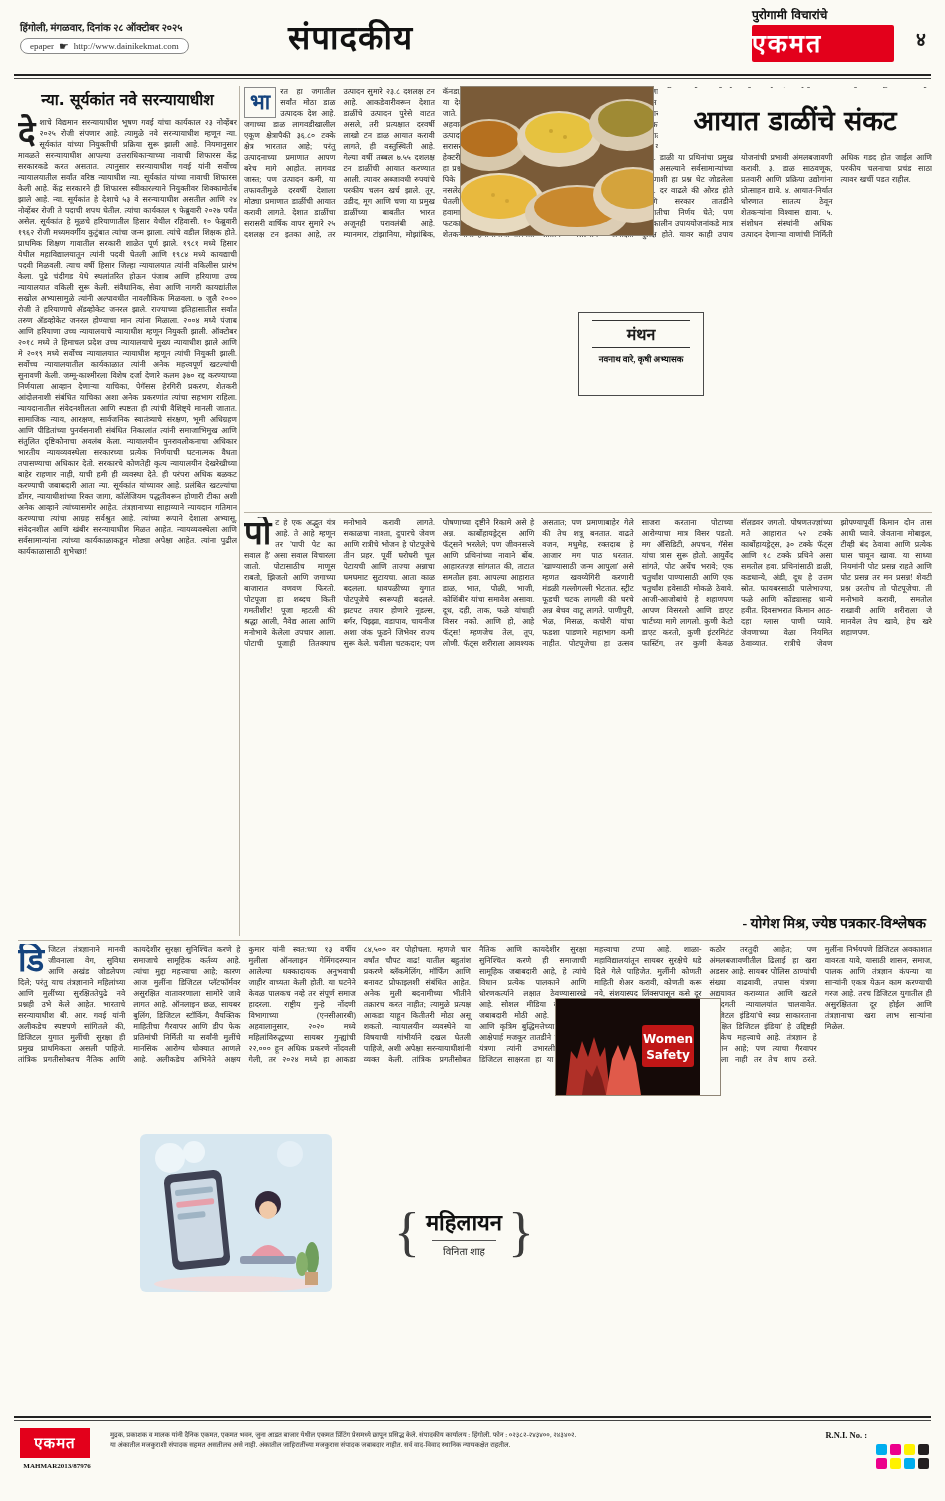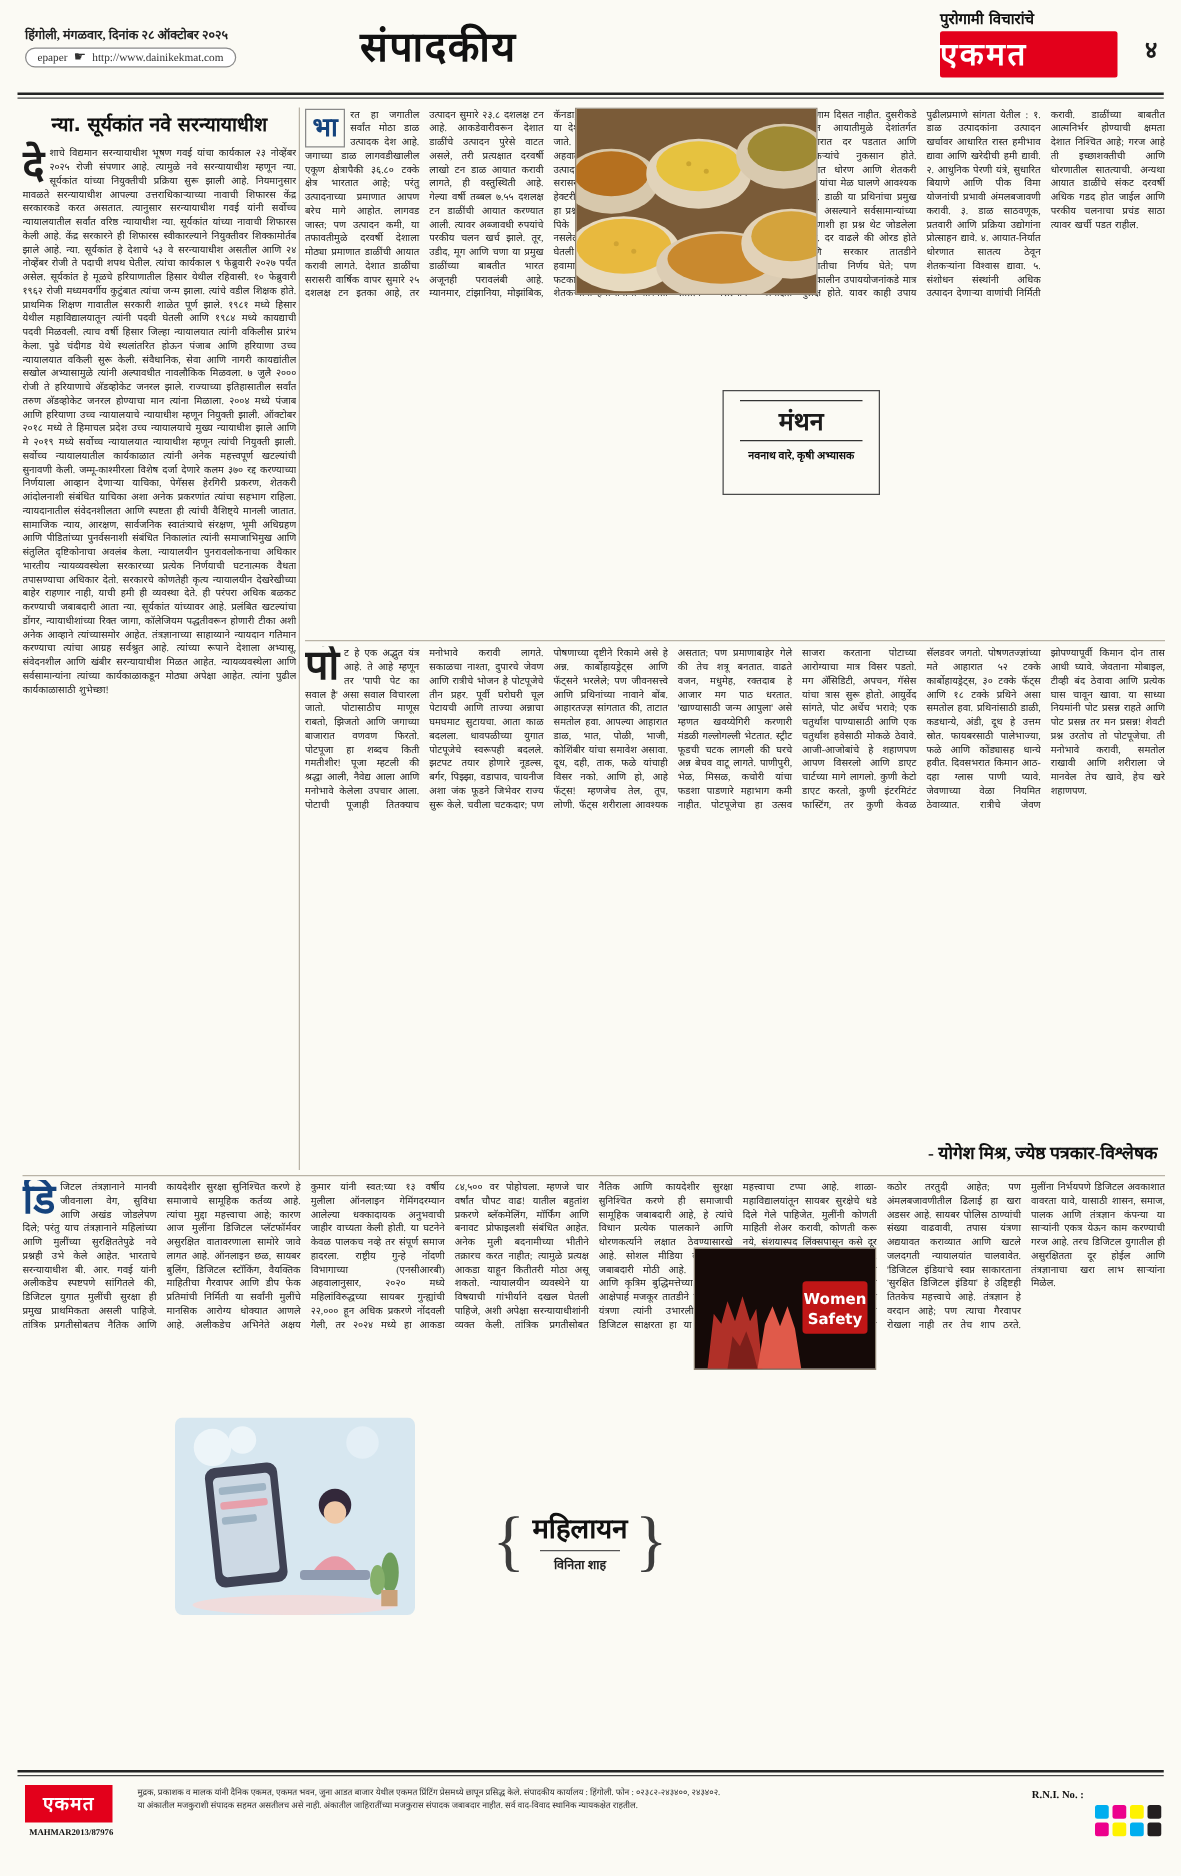--- a/index.html
+++ b/index.html
@@ -39,35 +39,35 @@
   
   .sk-headline{font-family:"DejaVu Sans","Liberation Sans",sans-serif;font-size:15.5px;font-weight:bold;
                text-align:center;padding:2px 0 7px;color:#101010}
 
   
   .vdiv{position:absolute;width:1px;background:#b9b3a6}
   .hdiv{position:absolute;height:1px;background:#b9b3a6}
 
   
   .manthan{border:1px solid #4a4a4a;text-align:center;padding:7px 4px 5px}
-  .manthan-title{font-size:20px;font-weight:bold;font-family:"DejaVu Sans","Liberation Sans",sans-serif;
+  .manthan-title{font-size:16px;font-weight:bold;font-family:"DejaVu Sans","Liberation Sans",sans-serif;
                  border-top:1px solid #333;border-bottom:1px solid #333;width:84%;margin:0 auto 6px;padding:2px 0}
   .manthan-author{font-size:8.6px;font-weight:bold;line-height:11px;color:#101010}
 
   
   .pp-attrib{position:absolute;right:2px;bottom:3px;background:#fbfaf4;padding:2px 4px;
              font-size:14px;font-weight:bold;color:#111}
 
   
   .mahilayan{display:flex;align-items:center;justify-content:center;gap:6px}
   .brace{font-size:54px;line-height:54px;color:#3c3c3c;font-weight:normal}
   .mb-center{text-align:center}
   .mb-title{font-size:22px;font-weight:bold;font-family:Liberation Mono, monospace;color:#101010}
   .mb-rule{width:64px;height:1px;background:#555;margin:3px auto}
-  .mb-author{font-size:10px;font-weight:bold;color:#222}
+  .mb-author{font-size:10px;font-weight:normal;color:#222}
 
   
   .photo{border:1px solid #8f8576}
   .photo svg{display:block}
 
   
   .footer{position:absolute;left:14px;top:1424px;width:917px;height:70px}
   .f-logo{position:absolute;left:6px;top:4px;width:70px;height:30px;background:#e3001b;color:#fff;
           font-family:"DejaVu Sans","Liberation Sans",sans-serif;font-size:15px;font-weight:bold;
           text-align:center;line-height:30px;letter-spacing:1px}
@@ -131,20 +131,21 @@
         <ellipse cx="98" cy="46" rx="34" ry="20" fill="#e6c23f"></ellipse>
         <ellipse cx="166" cy="38" rx="38" ry="26" fill="#d8c9ae"></ellipse>
         <ellipse cx="166" cy="32" rx="29" ry="18" fill="#9f8a34"></ellipse>
         <circle cx="90" cy="44" r="2" fill="#caa52f"></circle>
           <circle cx="104" cy="50" r="2" fill="#caa52f"></circle>
         <circle cx="32" cy="108" r="2" fill="#d0a433"></circle>
           <circle cx="46" cy="114" r="2" fill="#d0a433"></circle>
       </svg>
     </div>
 
+    <div class="overlay headline-lg" style="left:414px;top:2px;width:274px;height:62px;font-size:27px">आयात डाळींचे संकट</div>
 
     <div class="overlay manthan" style="left:334px;top:226px;width:126px;height:84px">
       <div class="manthan-title">मंथन</div>
       <div class="manthan-author">नवनाथ वारे, कृषी अभ्यासक</div>
     </div>
   </div>
 
   <div class="hdiv" style="left:244px;top:512px;width:688px"></div>
 
   <div class="art" style="left:244px;top:517px;width:688px;height:420px">
@@ -155,21 +156,21 @@
   </div>
 
   <div class="hdiv" style="left:18px;top:940px;width:914px"></div>
 
   <div class="art" style="left:18px;top:944px;width:914px;height:466px">
     <div class="body-text cols8">
       <span class="dropcap blue">डि</span><span>जिटल तंत्रज्ञानाने मानवी जीवनाला वेग, सुविधा आणि अखंड जोडलेपण दिले; परंतु याच तंत्रज्ञानाने महिलांच्या आणि मुलींच्या सुरक्षिततेपुढे नवे प्रश्नही उभे केले आहेत. भारताचे सरन्यायाधीश बी. आर. गवई यांनी अलीकडेच स्पष्टपणे सांगितले की, डिजिटल युगात मुलींची सुरक्षा ही प्रमुख प्राथमिकता असली पाहिजे. तांत्रिक प्रगतीसोबतच नैतिक आणि कायदेशीर सुरक्षा सुनिश्चित करणे हे समाजाचे सामूहिक कर्तव्य आहे. त्यांचा मुद्दा महत्त्वाचा आहे; कारण आज मुलींना डिजिटल प्लॅटफॉर्मवर असुरक्षित वातावरणाला सामोरे जावे लागत आहे. ऑनलाइन छळ, सायबर बुलिंग, डिजिटल स्टॉकिंग, वैयक्तिक माहितीचा गैरवापर आणि डीप फेक प्रतिमांची निर्मिती या सर्वांनी मुलींचे मानसिक आरोग्य धोक्यात आणले आहे. अलीकडेच अभिनेते अक्षय कुमार यांनी स्वत:च्या १३ वर्षीय मुलीला ऑनलाइन गेमिंगदरम्यान आलेल्या धक्कादायक अनुभवाची जाहीर वाच्यता केली होती. या घटनेने केवळ पालकच नव्हे तर संपूर्ण समाज हादरला. राष्ट्रीय गुन्हे नोंदणी विभागाच्या (एनसीआरबी) अहवालानुसार, २०२० मध्ये महिलांविरुद्धच्या सायबर गुन्ह्यांची २२,००० हून अधिक प्रकरणे नोंदवली गेली, तर २०२४ मध्ये हा आकडा ८४,५०० वर पोहोचला. म्हणजे चार वर्षांत चौपट वाढ! यातील बहुतांश प्रकरणे ब्लॅकमेलिंग, मॉर्फिंग आणि बनावट प्रोफाइलशी संबंधित आहेत. अनेक मुली बदनामीच्या भीतीने तक्रारच करत नाहीत; त्यामुळे प्रत्यक्ष आकडा याहून कितीतरी मोठा असू शकतो. न्यायालयीन व्यवस्थेने या विषयाची गांभीर्याने दखल घेतली पाहिजे, अशी अपेक्षा सरन्यायाधीशांनी व्यक्त केली. तांत्रिक प्रगतीसोबत नैतिक आणि कायदेशीर सुरक्षा सुनिश्चित करणे ही समाजाची सामूहिक जबाबदारी आहे, हे त्यांचे विधान प्रत्येक पालकाने आणि धोरणकर्त्याने लक्षात ठेवण्यासारखे आहे. सोशल मीडिया कंपन्यांचीही जबाबदारी मोठी आहे. अल्गोरिदम आणि कृत्रिम बुद्धिमत्तेच्या साहाय्याने आक्षेपार्ह मजकूर तातडीने हटविण्याची यंत्रणा त्यांनी उभारली पाहिजे. डिजिटल साक्षरता हा या लढ्यातील महत्त्वाचा टप्पा आहे. शाळा-महाविद्यालयांतून सायबर सुरक्षेचे धडे दिले गेले पाहिजेत. मुलींनी कोणती माहिती शेअर करावी, कोणती करू नये, संशयास्पद लिंक्सपासून कसे दूर राहावे, याचे प्रशिक्षण आवश्यक आहे. पालकांनीही मुलांच्या डिजिटल वावरावर डोळसपणे लक्ष ठेवले पाहिजे; पण त्याचवेळी विश्वासाचे नातेही जपले पाहिजे. कायद्याच्या पातळीवर माहिती तंत्रज्ञान कायद्यात कठोर तरतुदी आहेत; पण अंमलबजावणीतील ढिलाई हा खरा अडसर आहे. सायबर पोलिस ठाण्यांची संख्या वाढवावी, तपास यंत्रणा अद्ययावत कराव्यात आणि खटले जलदगती न्यायालयांत चालवावेत. 'डिजिटल इंडिया'चे स्वप्न साकारताना 'सुरक्षित डिजिटल इंडिया' हे उद्दिष्टही तितकेच महत्त्वाचे आहे. तंत्रज्ञान हे वरदान आहे; पण त्याचा गैरवापर रोखला नाही तर तेच शाप ठरते. मुलींना निर्भयपणे डिजिटल अवकाशात वावरता यावे, यासाठी शासन, समाज, पालक आणि तंत्रज्ञान कंपन्या या साऱ्यांनी एकत्र येऊन काम करण्याची गरज आहे. तरच डिजिटल युगातील ही असुरक्षितता दूर होईल आणि तंत्रज्ञानाचा खरा लाभ साऱ्यांना मिळेल.</span>
     </div>
 
 
-    <div class="overlay photo" style="left:537px;top:54px;width:146px;height:98px">
+    <div class="overlay photo" style="left:537px;top:54px;width:166px;height:98px">
       <svg width="144" height="96" viewBox="0 0 144 96">
         <rect width="144" height="96" fill="#150a08"></rect>
         <path d="M10 96 L15 52 L21 60 L26 42 L32 58 L38 38 L44 58 L49 48 L54 96 Z" fill="#b03028"></path>
         <path d="M50 96 L56 60 L62 46 L68 62 L74 46 L80 64 L85 96 Z" fill="#e05a4a"></path>
         <path d="M26 96 L30 70 L36 78 L41 66 L46 80 L50 96 Z" fill="#7e1f1a"></path>
         <rect x="86" y="26" width="52" height="42" rx="3" fill="#c01616"></rect>
         <text x="112" y="44" text-anchor="middle" font-family="DejaVu Sans, sans-serif" font-size="12" font-weight="bold" fill="#ffffff">Women</text>
         <text x="112" y="60" text-anchor="middle" font-family="DejaVu Sans, sans-serif" font-size="12" font-weight="bold" fill="#ffffff">Safety</text>
       </svg>
     </div>

